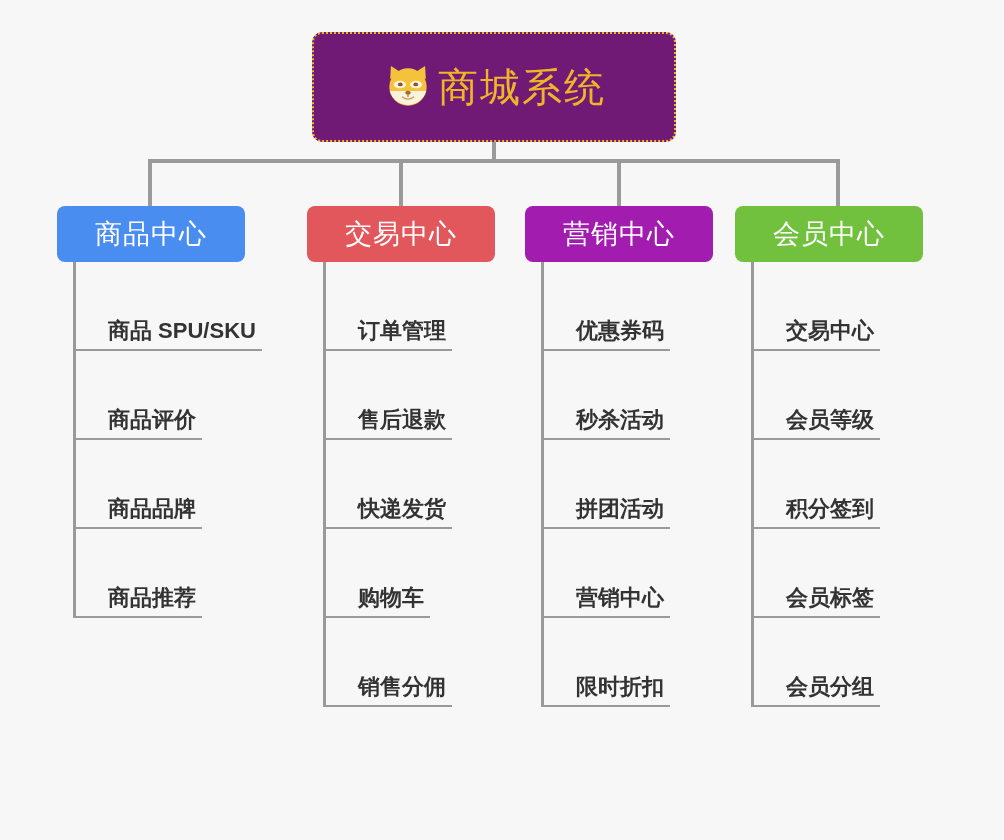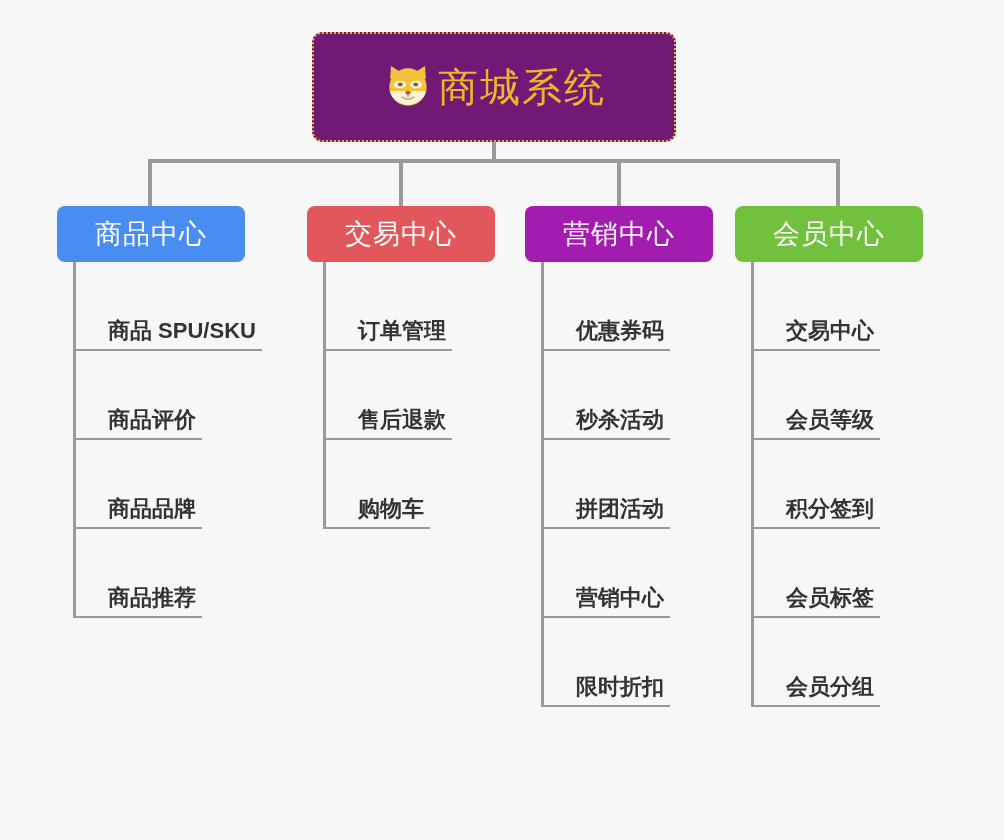--- a/index.html
+++ b/index.html
@@ -191,21 +191,27 @@
       <span>交易中心</span>
     </div>
     <div class="leaf-list">
       <div class="leaf">
           <span class="leaf-label">订单管理</span>
         </div>
       <div class="leaf">
           <span class="leaf-label">售后退款</span>
         </div>
       <div class="leaf">
+          <span class="leaf-label">快递发货</span>
+        </div>
+      <div class="leaf">
           <span class="leaf-label">购物车</span>
+        </div>
+      <div class="leaf">
+          <span class="leaf-label">销售分佣</span>
         </div>
     </div>
   </div>
 
   <div class="column col-2">
     <div class="cat-header hdr-2">
       <span>营销中心</span>
     </div>
     <div class="leaf-list">
       <div class="leaf">

